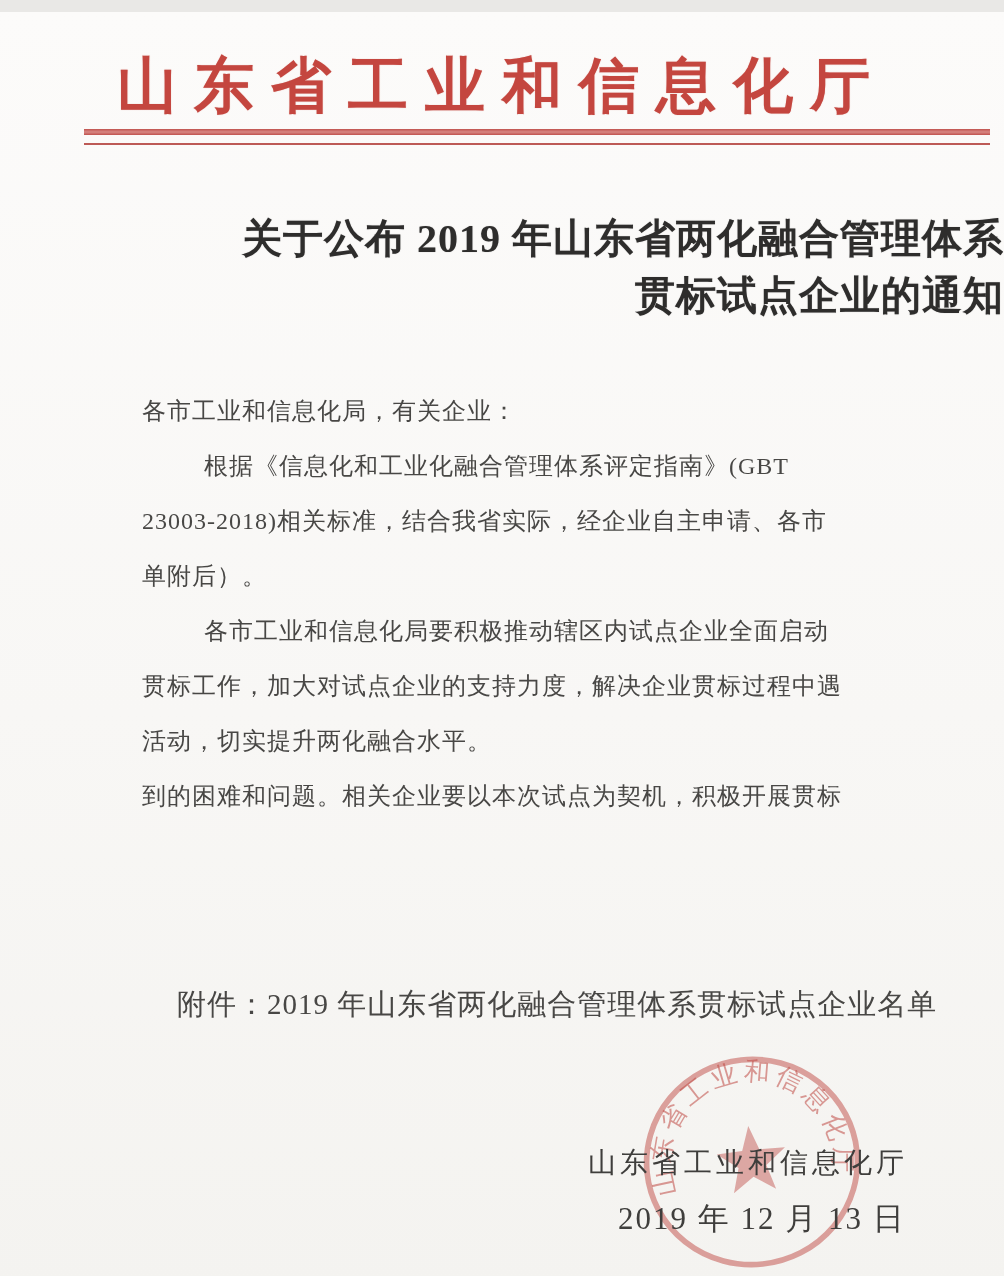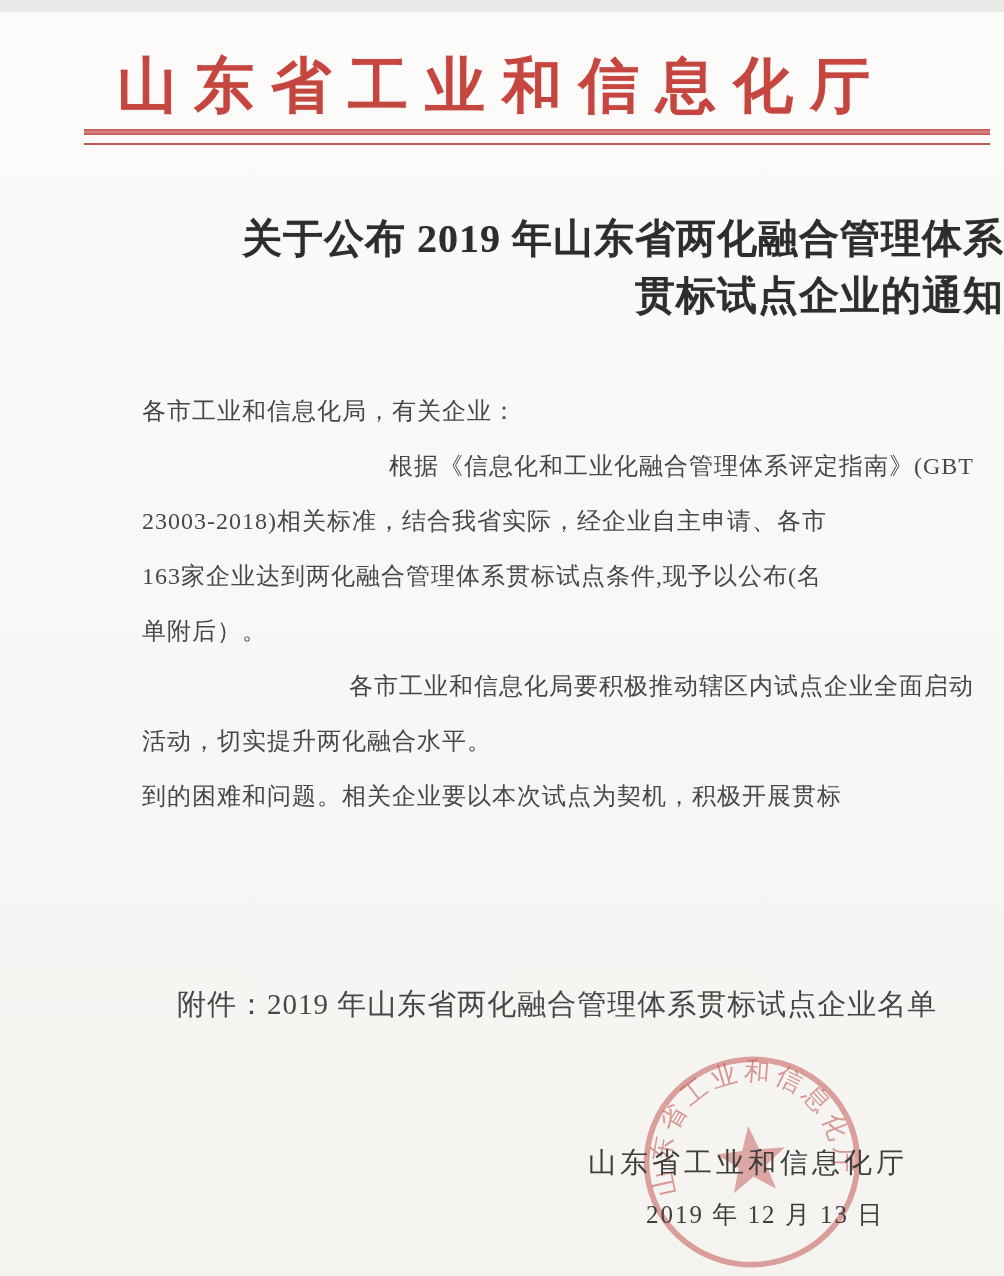--- a/index.html
+++ b/index.html
@@ -65,21 +65,21 @@
     left: 142px;
     top: 372px;
     width: 832px;
     font-size: 24px;
     color: #484745;
     line-height: 55px;
     letter-spacing: 1px;
     white-space: nowrap;
   }
   .body-line { height: 55px; }
-  .body-line.indent { padding-left: 62px; text-align: right; }
+  .body-line.indent { padding-left: 62px; }
   .attachment-line {
     position: absolute;
     left: 177px;
     top: 973px;
     font-size: 29px;
     color: #484745;
     letter-spacing: 1px;
     white-space: nowrap;
   }
   
@@ -87,23 +87,23 @@
     position: absolute;
     left: 588px;
     top: 1132px;
     font-size: 28px;
     color: #3f3e3c;
     letter-spacing: 4px;
     white-space: nowrap;
   }
   .signature-date {
     position: absolute;
-    left: 646px;
+    left: 618px;
     top: 1186px;
-    font-size: 25px;
+    font-size: 31px;
     color: #3f3e3c;
     letter-spacing: 2px;
     white-space: nowrap;
     text-align: center;
   }
   
   .seal {
     position: absolute;
     left: 632px;
     top: 1036px;
@@ -124,23 +124,23 @@
 
   <div class="doc-title">
     <div>关于公布 2019 年山东省两化融合管理体系</div>
     <div>贯标试点企业的通知</div>
   </div>
 
   <div class="doc-body">
       <div class="body-line">各市工业和信息化局，有关企业：</div>
       <div class="body-line indent">根据《信息化和工业化融合管理体系评定指南》(GBT</div>
       <div class="body-line">23003-2018)相关标准，结合我省实际，经企业自主申请、各市</div>
-      <div class="body-line">163家企业达到两化融合管理体系贯标试点条件,现予以公布(名</div>
       <div class="body-line">单附后）。</div>
       <div class="body-line indent">各市工业和信息化局要积极推动辖区内试点企业全面启动</div>
+      <div class="body-line">贯标工作，加大对试点企业的支持力度，解决企业贯标过程中遇</div>
       <div class="body-line">活动，切实提升两化融合水平。</div>
       <div class="body-line">到的困难和问题。相关企业要以本次试点为契机，积极开展贯标</div>
     </div>
 
   <div class="attachment-line">附件：2019 年山东省两化融合管理体系贯标试点企业名单</div>
 
   <svg class="seal" viewBox="0 0 240 240">
     <defs>
       <path id="sealArc" d="M 42.1,156.3 A 86,86 0 1 1 197.9,156.3" fill="none"></path>
     </defs>

